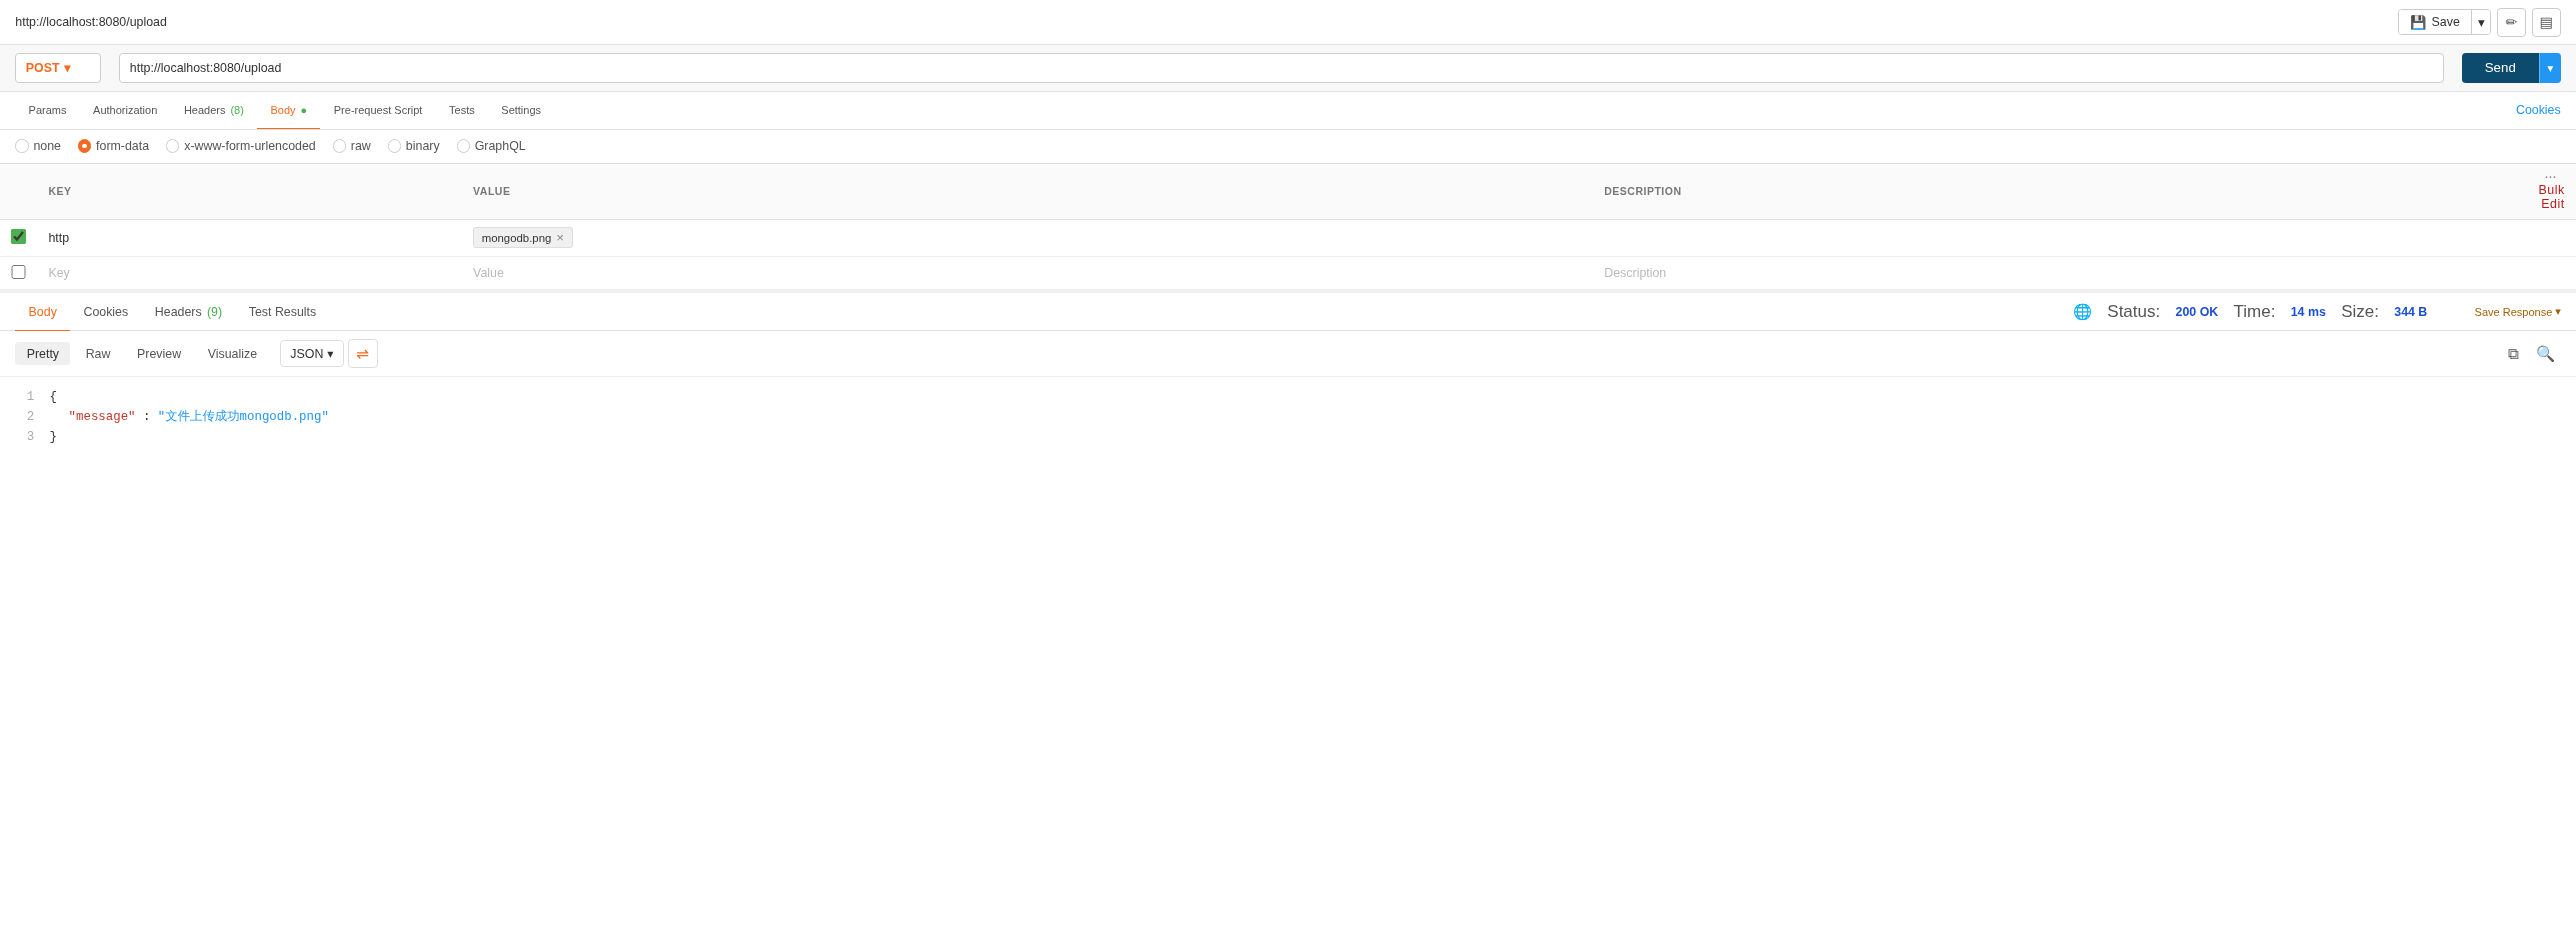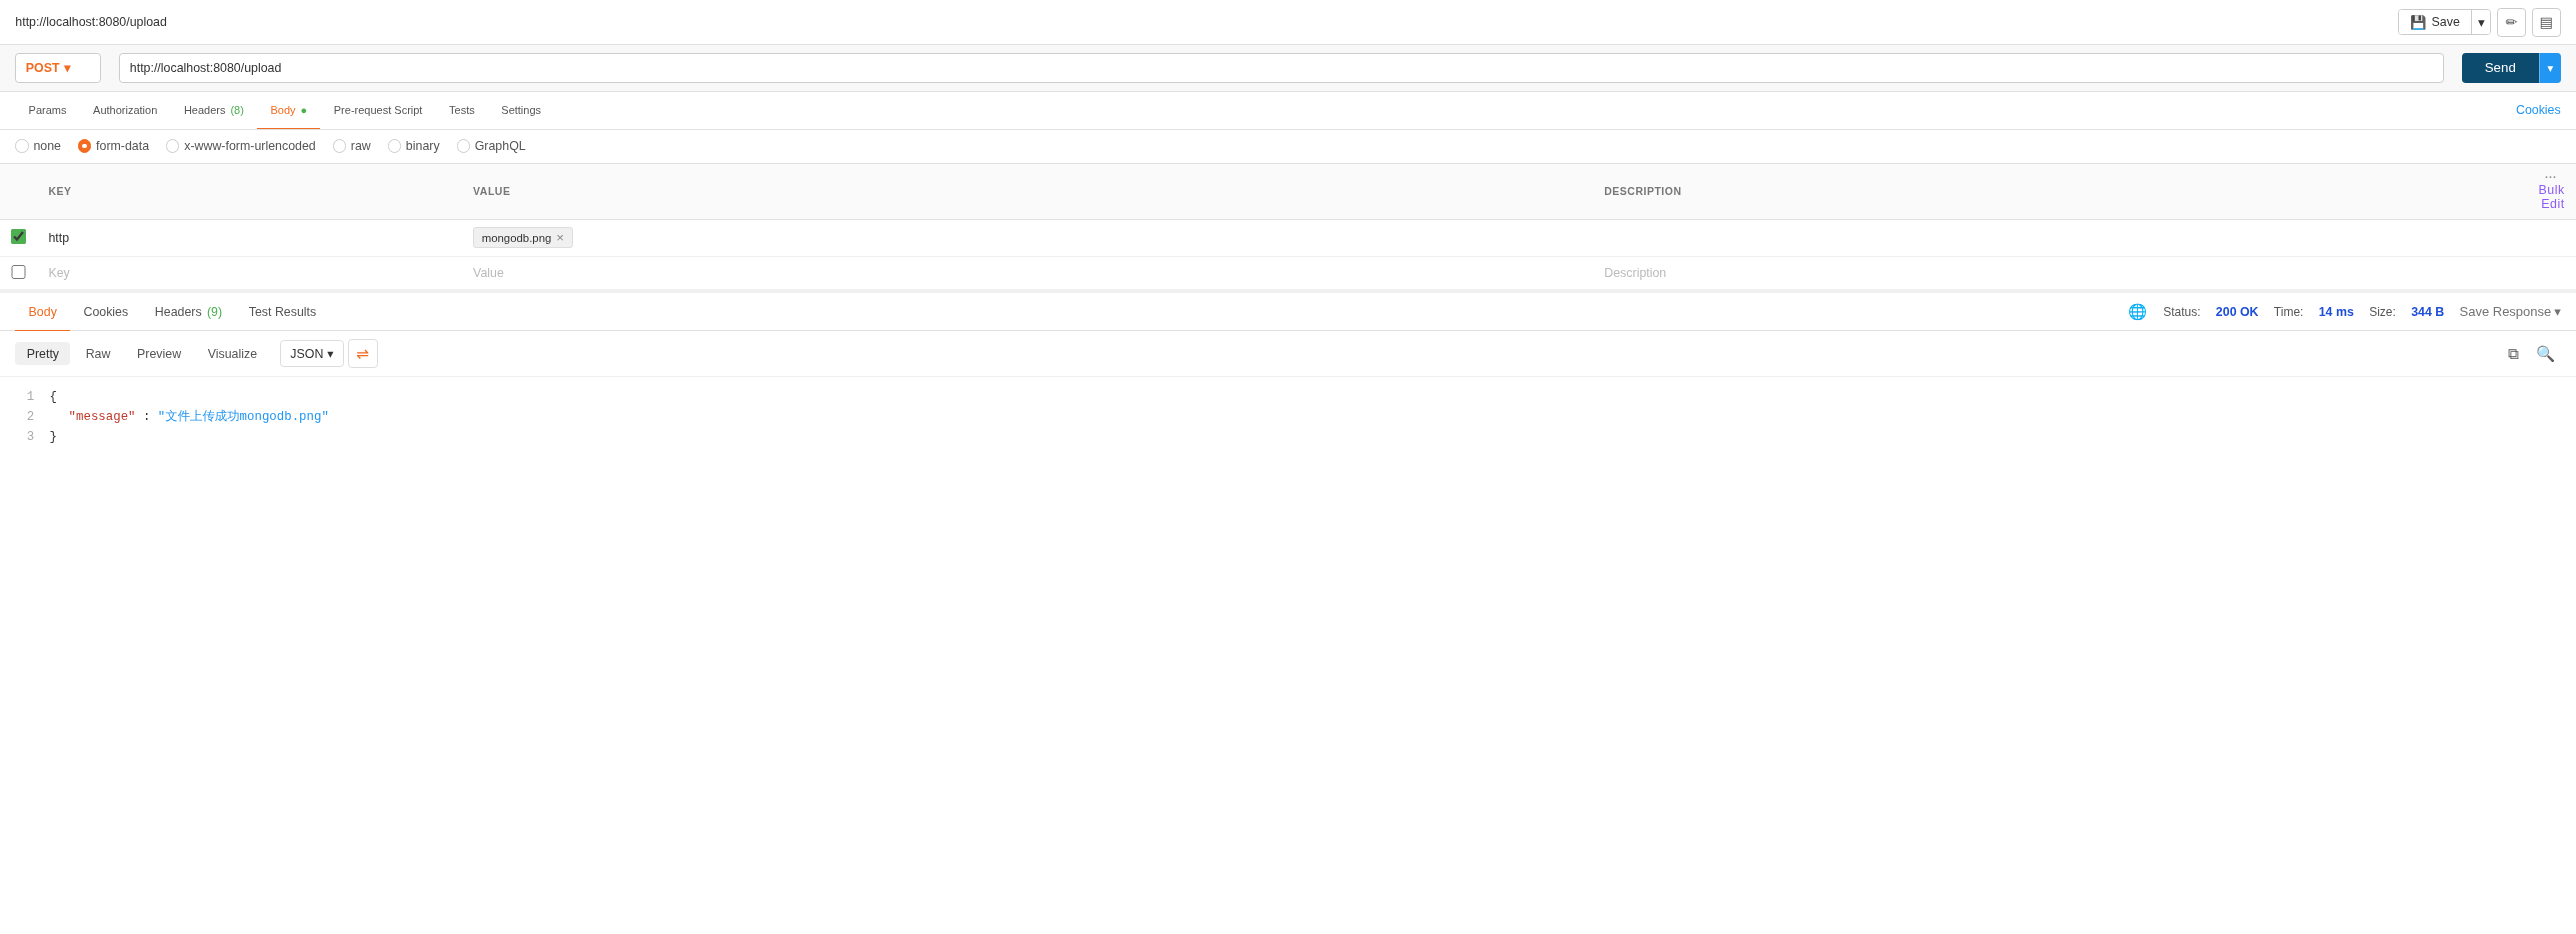--- a/index.html
+++ b/index.html
@@ -247,21 +247,21 @@
     }
     .file-tag-close {
       cursor: pointer;
       color: #888;
       font-size: 13.3px;
       line-height: 1;
     }
     .placeholder-text { color: #bbb; font-size: 12.4px; }
     .bulk-edit-btn {
       font-size: 12.4px;
-      color: #8b5cf6;
+      color: #b91c1c;
       cursor: pointer;
       font-weight: 500;
     }
     .more-icon {
       color: #888;
       cursor: pointer;
       margin-right: 7.6px;
     }
 
     
@@ -292,29 +292,30 @@
       color: #4caf50;
       margin-left: 1.9px;
     }
     .response-meta {
       display: flex;
       align-items: center;
       gap: 15.3px;
       margin-left: auto;
     }
     .status-ok { color: #4caf50; font-weight: 600; }
-    .meta-label { color: #555; font-size: 12px; }
+    .meta-label { color: #555; font-size: 17px; }
     .meta-value { font-weight: 600; color: #1d4ed8; font-size: 12.4px; }
     .save-response-btn {
-      color: #737373;
-      cursor: pointer;
-      font-size: 13px;
+      color: #a16207;
+      cursor: pointer;
+      font-size: 11px;
       display: flex;
       align-items: center;
       gap: 2.9px;
+      margin-left: 32px;
     }
     .globe-icon { font-size: 15.3px; color: #888; }
 
     
     .response-body-toolbar {
       display: flex;
       align-items: center;
       padding: 7.6px 15.3px;
       gap: 3.8px;
       border-bottom: 1px solid #f0f0f0;

